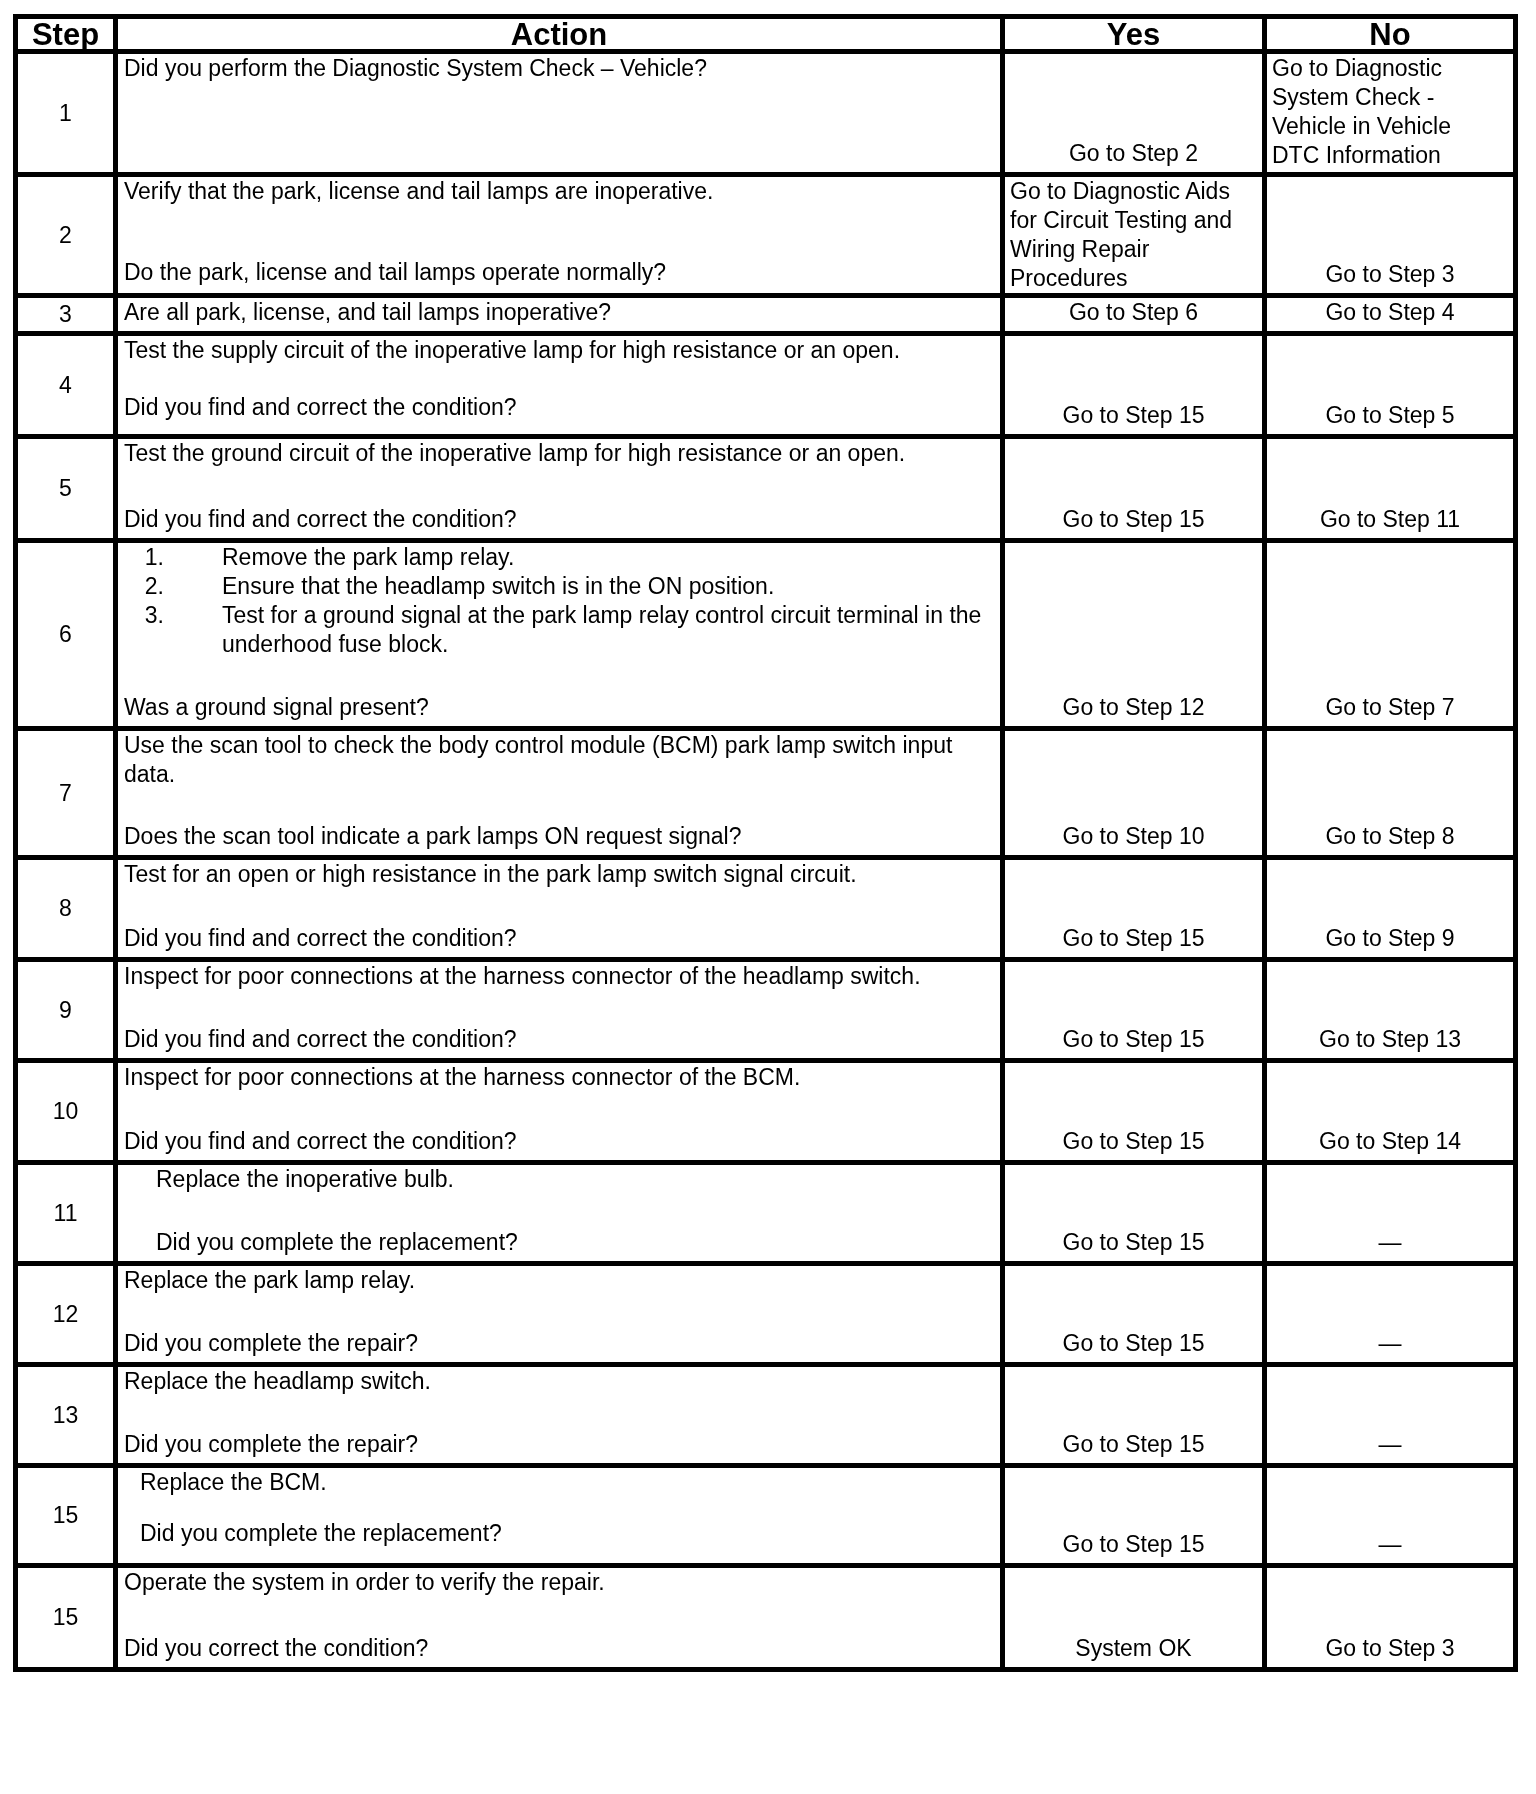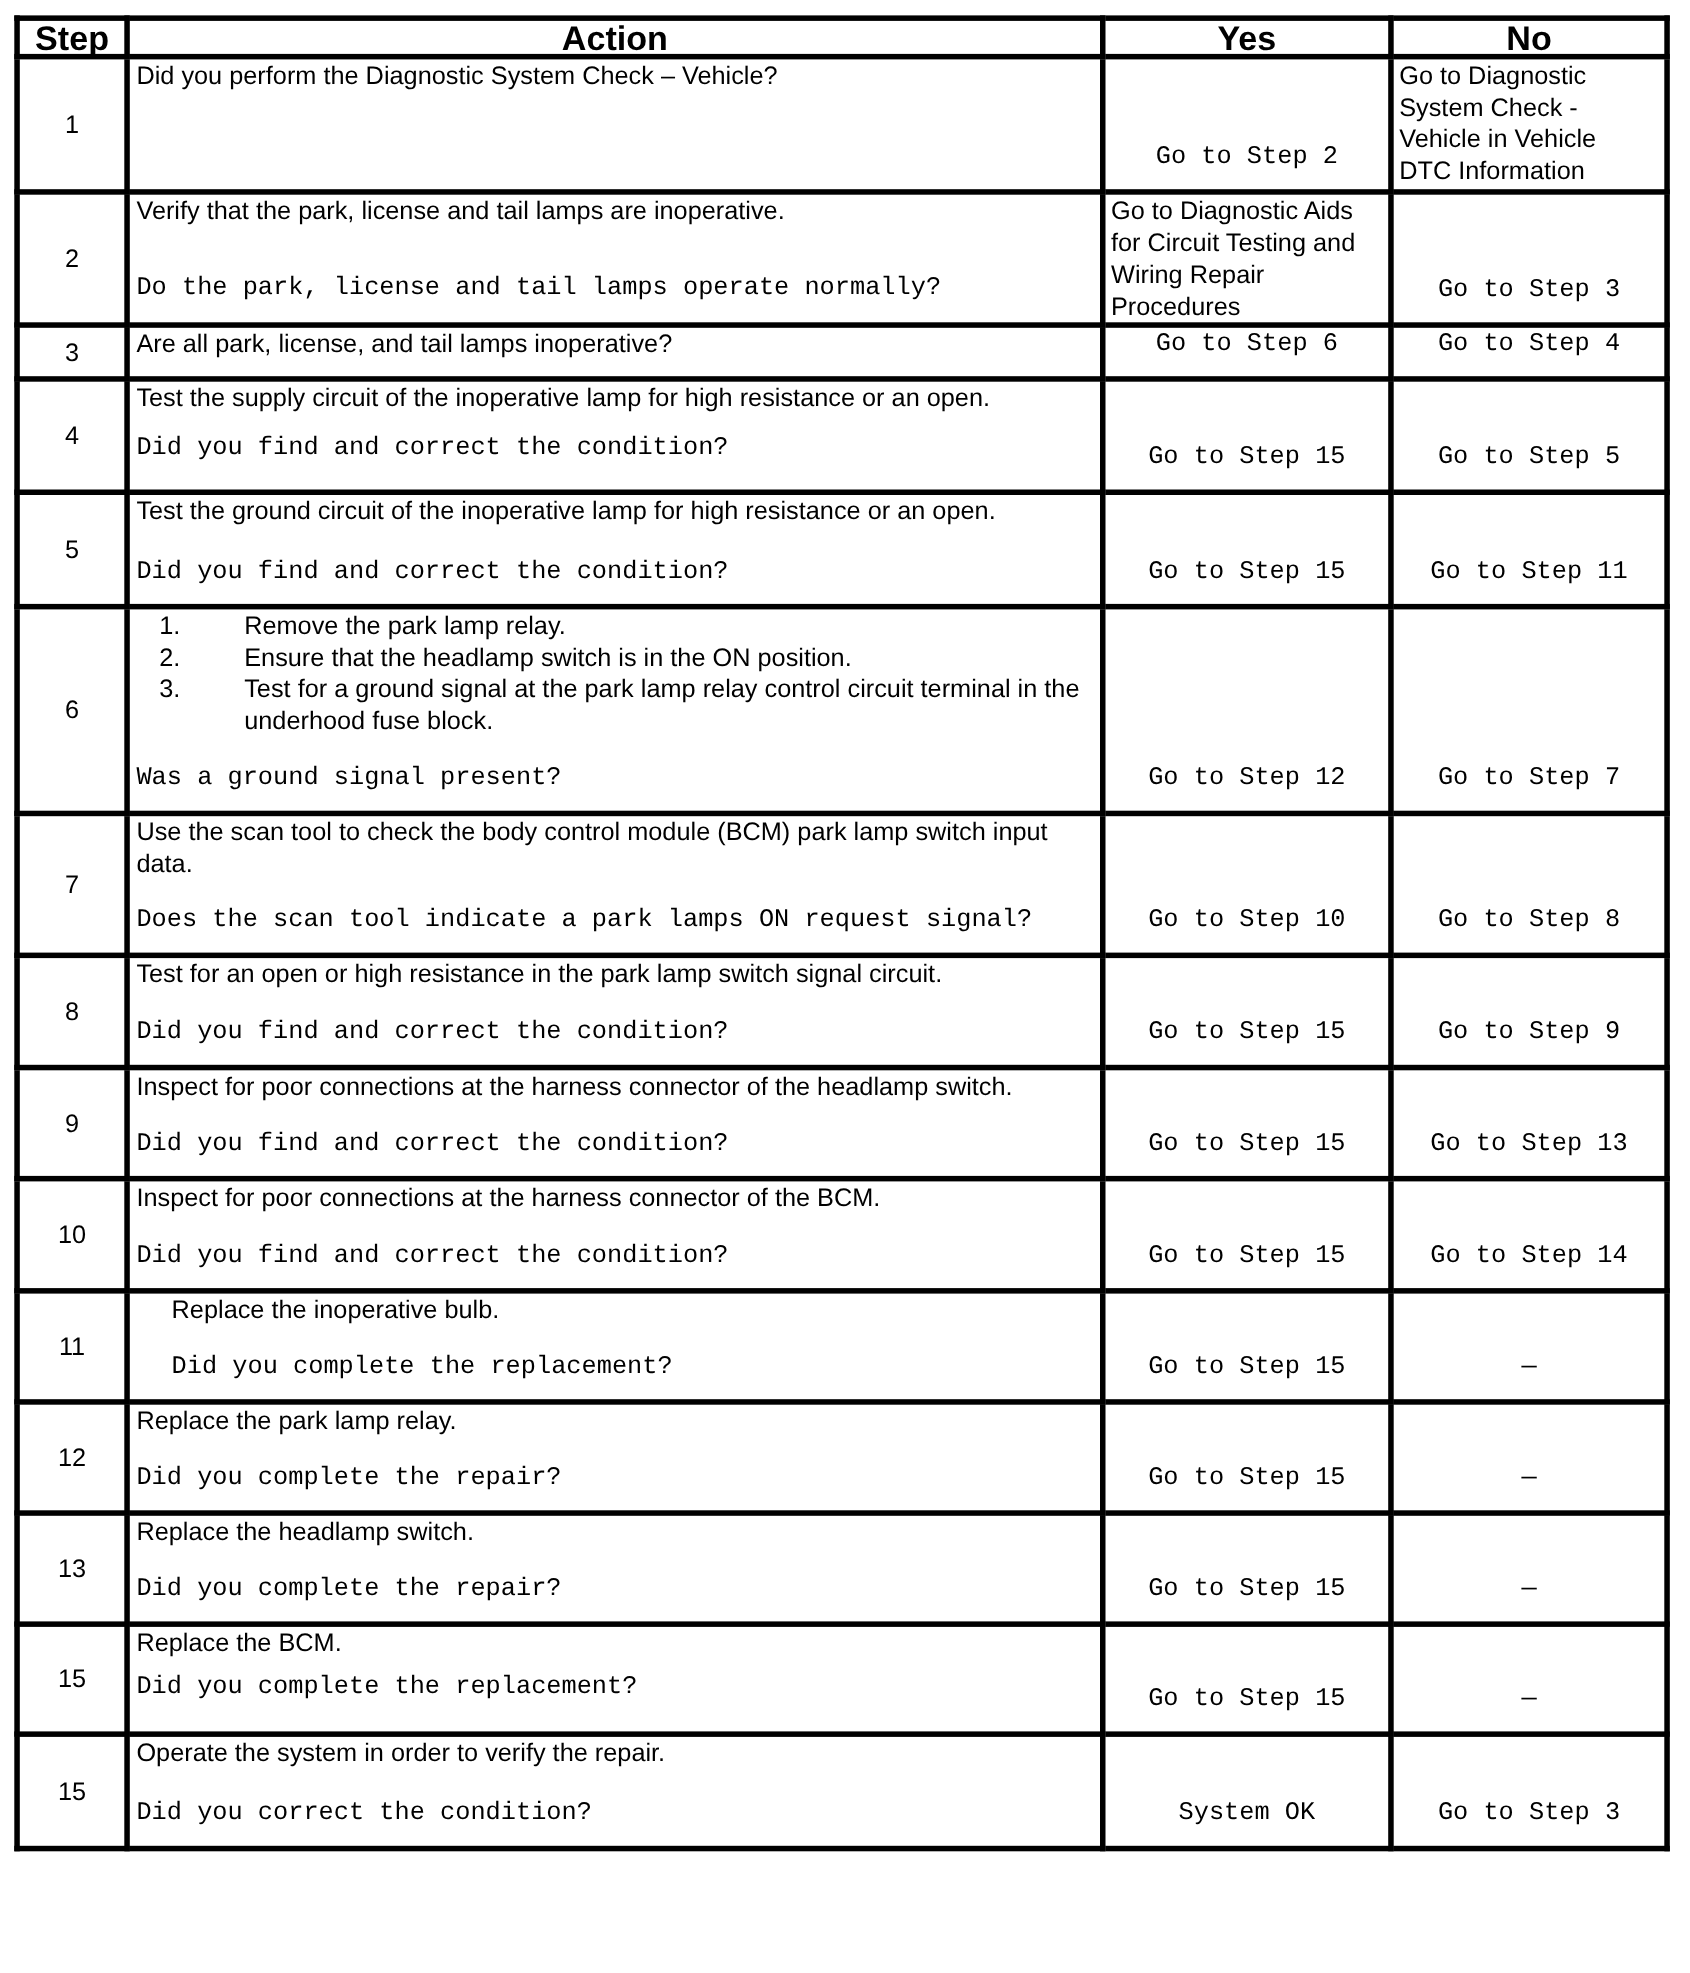--- a/index.html
+++ b/index.html
@@ -23,21 +23,21 @@
   .c-step { width: 88px; text-align: center; vertical-align: middle; }
   .c-action { vertical-align: top; }
   .c-yes, .c-no { vertical-align: bottom; text-align: center; }
   .c-yes.multi, .c-no.multi { vertical-align: top; text-align: left; padding-left: 5px; margin-top: 12px; }
   .act-top { display: block; }
   .act-bottom { display: block; }
   .act-wrap { display: flex; flex-direction: column; justify-content: space-between; height: 100%; }
   ol.substeps { margin: 0; padding-left: 98px; list-style: none; counter-reset: s; }
   ol.substeps li { position: relative; }
   ol.substeps li .num { position: absolute; left: -98px; width: 40px; text-align: right; }
-  .pad-bottom { padding-bottom: 15px; font-family: Liberation Mono, monospace; }
+  .pad-bottom { padding-bottom: 4px; }
 </style>
 </head>
 <body>
 
 <table class="tbl">
   <colgroup>
     <col style="width:100px">
     <col style="width:887px">
     <col style="width:262px">
     <col style="width:251px">
@@ -254,21 +254,21 @@
         <td class="c-yes">
           <div class="pad-bottom">Go to Step 15</div>
         </td>
         <td class="c-no">
           <div class="pad-bottom">—</div>
         </td>
       </tr>
       <tr style="height: 100px;">
         <td class="c-step">15</td>
         <td class="c-action">
-          <div class="act-wrap" style="height: 84px;">
+          <div class="act-wrap" style="height: 84px; margin-left: 16px;">
             <div class="act-top">Replace the BCM.</div>
             <div class="act-bottom pad-bottom">Did you complete the replacement?</div>
           </div>
         </td>
         <td class="c-yes">
           <div class="pad-bottom">Go to Step 15</div>
         </td>
         <td class="c-no">
           <div class="pad-bottom">—</div>
         </td>

